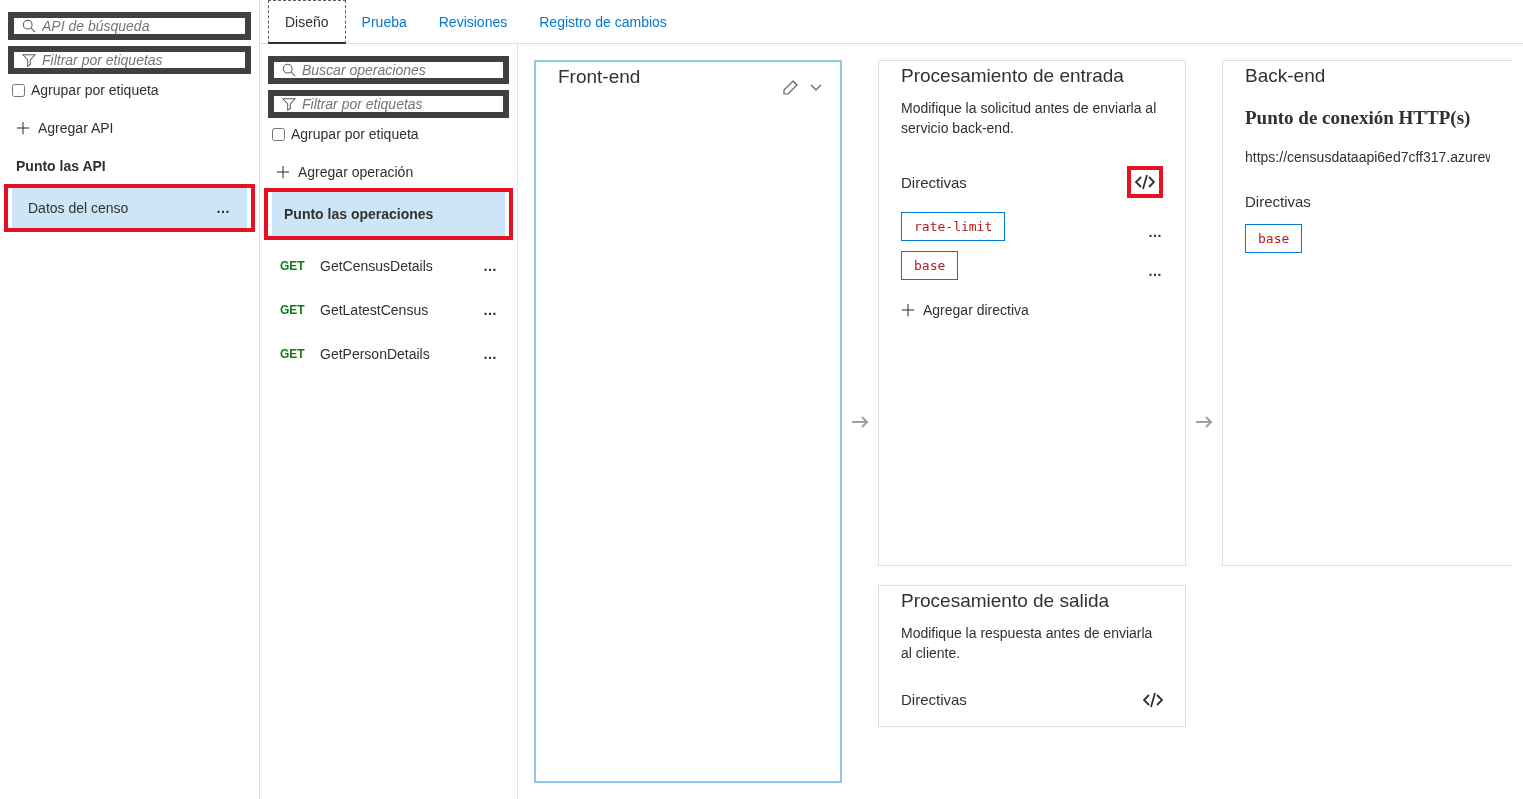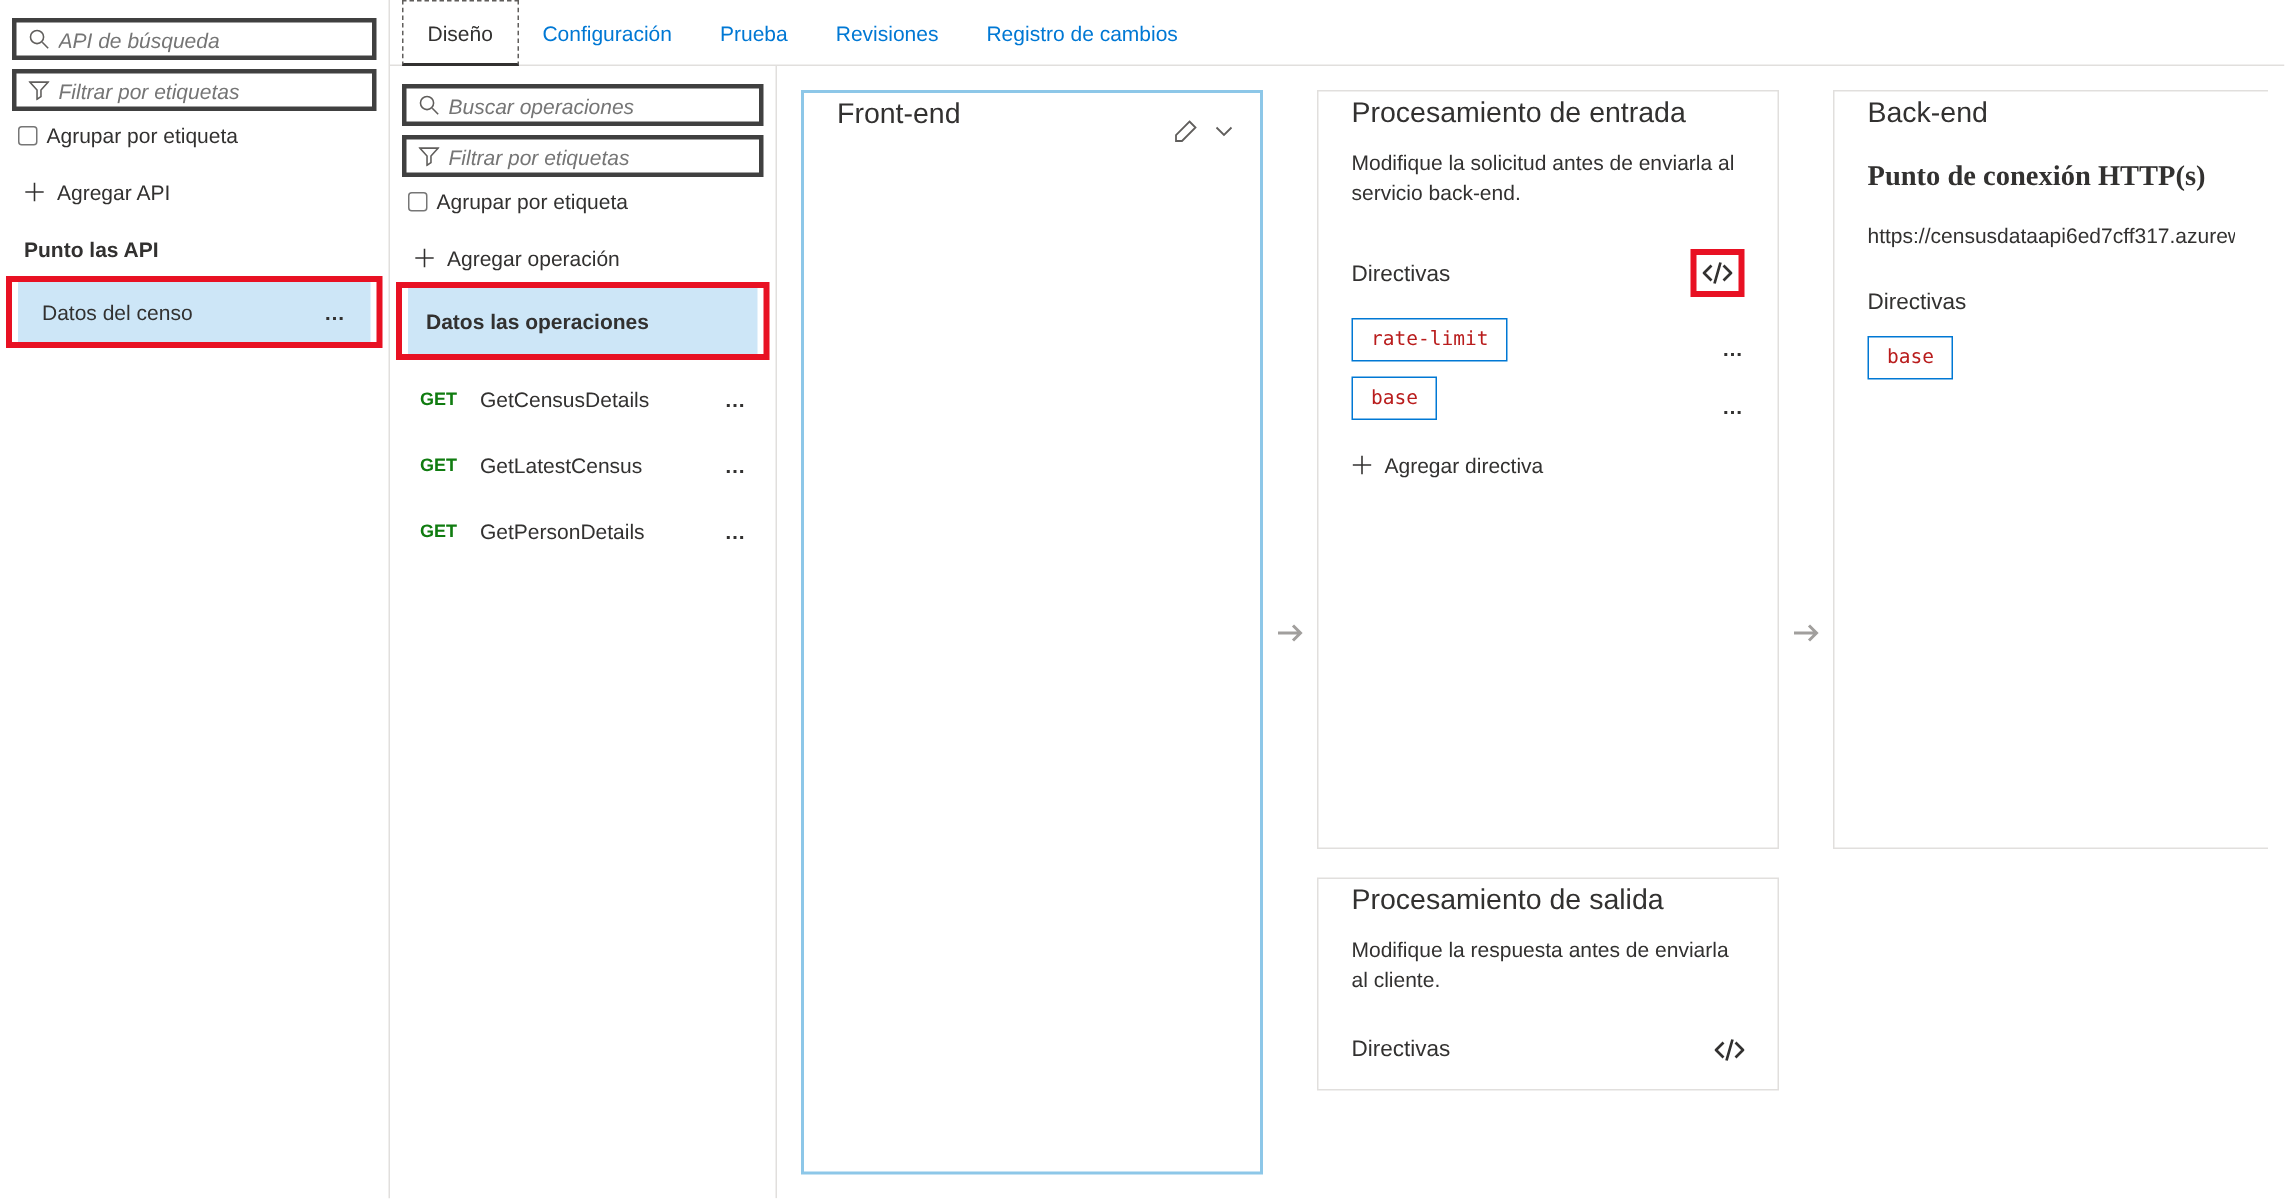--- a/index.html
+++ b/index.html
@@ -1,21 +1,21 @@
 <!DOCTYPE html>
 <html><head>
   <meta charset="utf-8">
   <style>
     * { box-sizing: border-box; margin: 0; padding: 0; }
     body { font-family: 'Segoe UI', sans-serif; font-size: 14px; color: #323130; background: #fff; }
     .layout { display: flex; height: 799px; width: 1523px; overflow: hidden; }
     
     
     .sidebar-left { width: 260px; border-right: 1px solid #e1dfdd; padding: 12px 8px; background: #fff; }
-    .search-box { display: flex; align-items: flex-start; border: 3px solid #404040; padding: 4px 8px; margin-bottom: 6px; height: 28px; }
+    .search-box { display: flex; align-items: center; border: 6px solid #404040; padding: 4px 8px; margin-bottom: 6px; height: 28px; }
     .search-box input { border: none; outline: none; font-style: italic; color: #605e5c; font-size: 14px; width: 100%; background: transparent; }
     .search-icon, .filter-icon { margin-right: 6px; flex-shrink: 0; }
     .group-row { display: flex; align-items: center; margin: 8px 4px 14px 4px; }
     .group-row input[type=checkbox] { margin-right: 6px; }
     .add-row { display: flex; align-items: center; padding: 8px 8px; cursor: pointer; color: #323130; }
     .plus-icon { margin-right: 8px; }
     .section-label { font-weight: 600; padding: 14px 8px 10px 8px; }
     .api-item { padding: 12px 16px; display: flex; justify-content: space-between; align-items: center; cursor: pointer; }
     .api-item.selected { background: #cde6f7; }
     .red-highlight { border: 4px solid #e81123; margin: 0 -4px; }
@@ -104,21 +104,20 @@
       <div class="api-item selected">
         <span>Datos del censo</span>
         <span class="ellipsis">…</span>
       </div>
     </div>
   </div>
 
   <div class="main">
     <div class="tabs">
       <div class="tab active">Diseño</div>
-      <div class="tab">Configuración</div>
       <div class="tab">Prueba</div>
       <div class="tab">Revisiones</div>
       <div class="tab">Registro de cambios</div>
     </div>
 
     <div class="content-row">
 
       <div class="ops-panel">
         <div class="search-box">
           <span class="search-icon">
@@ -145,21 +144,21 @@
           <span class="plus-icon">
             <svg width="14" height="14" viewBox="0 0 16 16">
                 <line x1="8" y1="1" x2="8" y2="15" stroke="#323130" stroke-width="1.2"></line>
                 <line x1="1" y1="8" x2="15" y2="8" stroke="#323130" stroke-width="1.2"></line>
               </svg>
           </span>
           <span>Agregar operación</span>
         </div>
         <div class="red-highlight2">
           <div class="op-item selected">
-            <span>Datos las operaciones</span>
+            <span>Punto las operaciones</span>
           </div>
         </div>
         <div class="op-item">
           <span class="op-method">GET</span>
           <span class="op-name">GetCensusDetails</span>
           <span class="op-ellipsis">…</span>
         </div>
         <div class="op-item">
           <span class="op-method">GET</span>
           <span class="op-name">GetLatestCensus</span>

